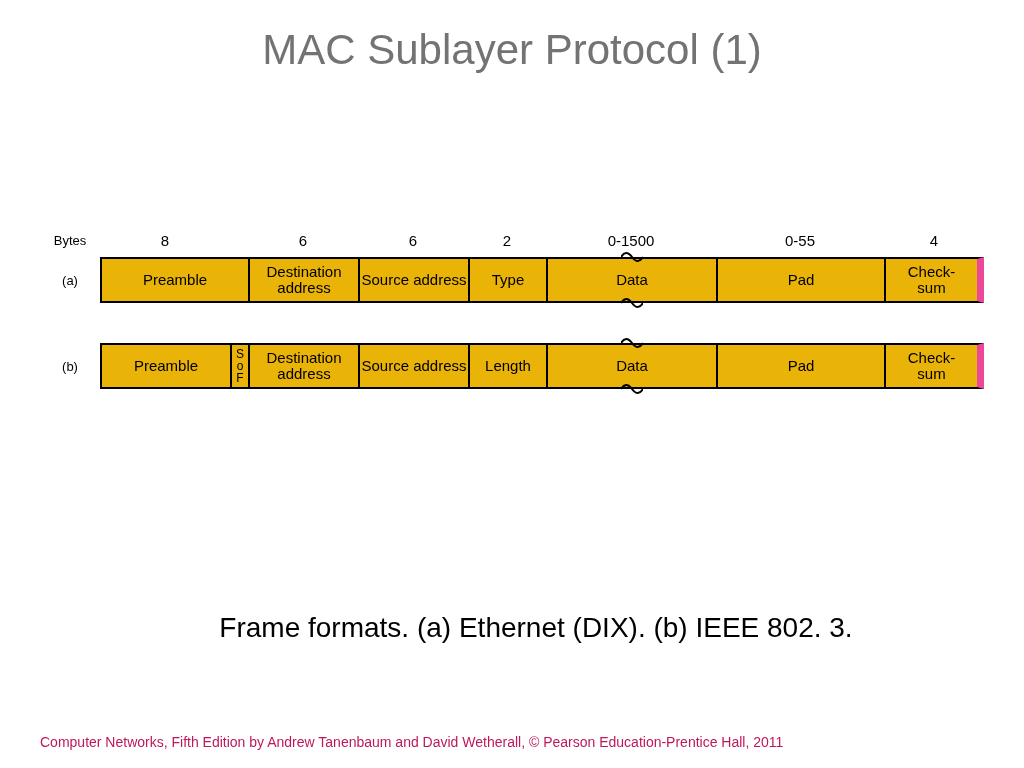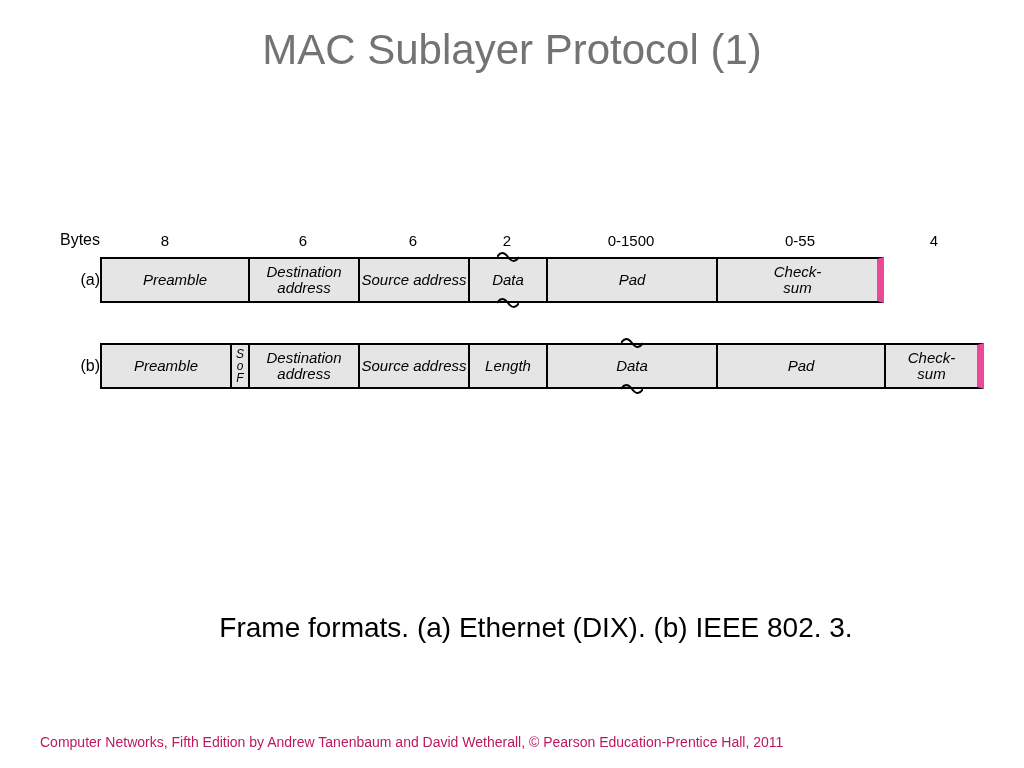--- a/index.html
+++ b/index.html
@@ -28,32 +28,31 @@
   }
   .byte-row, .frame-row {
     display: grid;
     grid-template-columns: 60px 130px 18px 110px 110px 78px 170px 168px 100px;
     align-items: center;
     text-align: center;
     font-size: 15px;
   }
   .byte-row { height: 30px; }
   .frame-row { height: 46px; margin-top: 2px; }
-  .byte-label, .row-label { text-align: right; font-size: 16px; }
+  .byte-label, .row-label { text-align: center; font-size: 13px; }
   .field {
     border: 2px solid #000;
     border-right: none;
     height: 100%;
     display: flex;
     align-items: center;
     justify-content: center;
     line-height: 1.1;
     position: relative;
-    background: #e5e5e5;
-    font-style: italic;
+    background: #eab308;
   }
   .field:last-child { border-right: 2px solid #000; }
   .field.right-cap { border-right: 7px solid #ec4899; }
   .empty-slot { 
     height: 100%;
   }
   .sof {
     font-size: 12px;
     line-height: 12px;
     display: flex;
@@ -111,20 +110,23 @@
       <div class="field" style="grid-column: 2 / span 2;">
         <span>Preamble</span>
       </div>
       <div class="field">
         <span>Destination address</span>
       </div>
       <div class="field">
         <span>Source address</span>
       </div>
       <div class="field">
+        <span>Type</span>
+      </div>
+      <div class="field">
         <svg class="break-top" viewBox="0 0 22 12">
             <path d="M0 6 Q5 -2 11 6 Q17 14 22 6" fill="none" stroke="#000" stroke-width="2"></path>
           </svg>
         <span>Data</span>
         <svg class="break-bottom" viewBox="0 0 22 12">
             <path d="M0 6 Q5 -2 11 6 Q17 14 22 6" fill="none" stroke="#000" stroke-width="2"></path>
           </svg>
       </div>
       <div class="field">
         <span>Pad</span>

